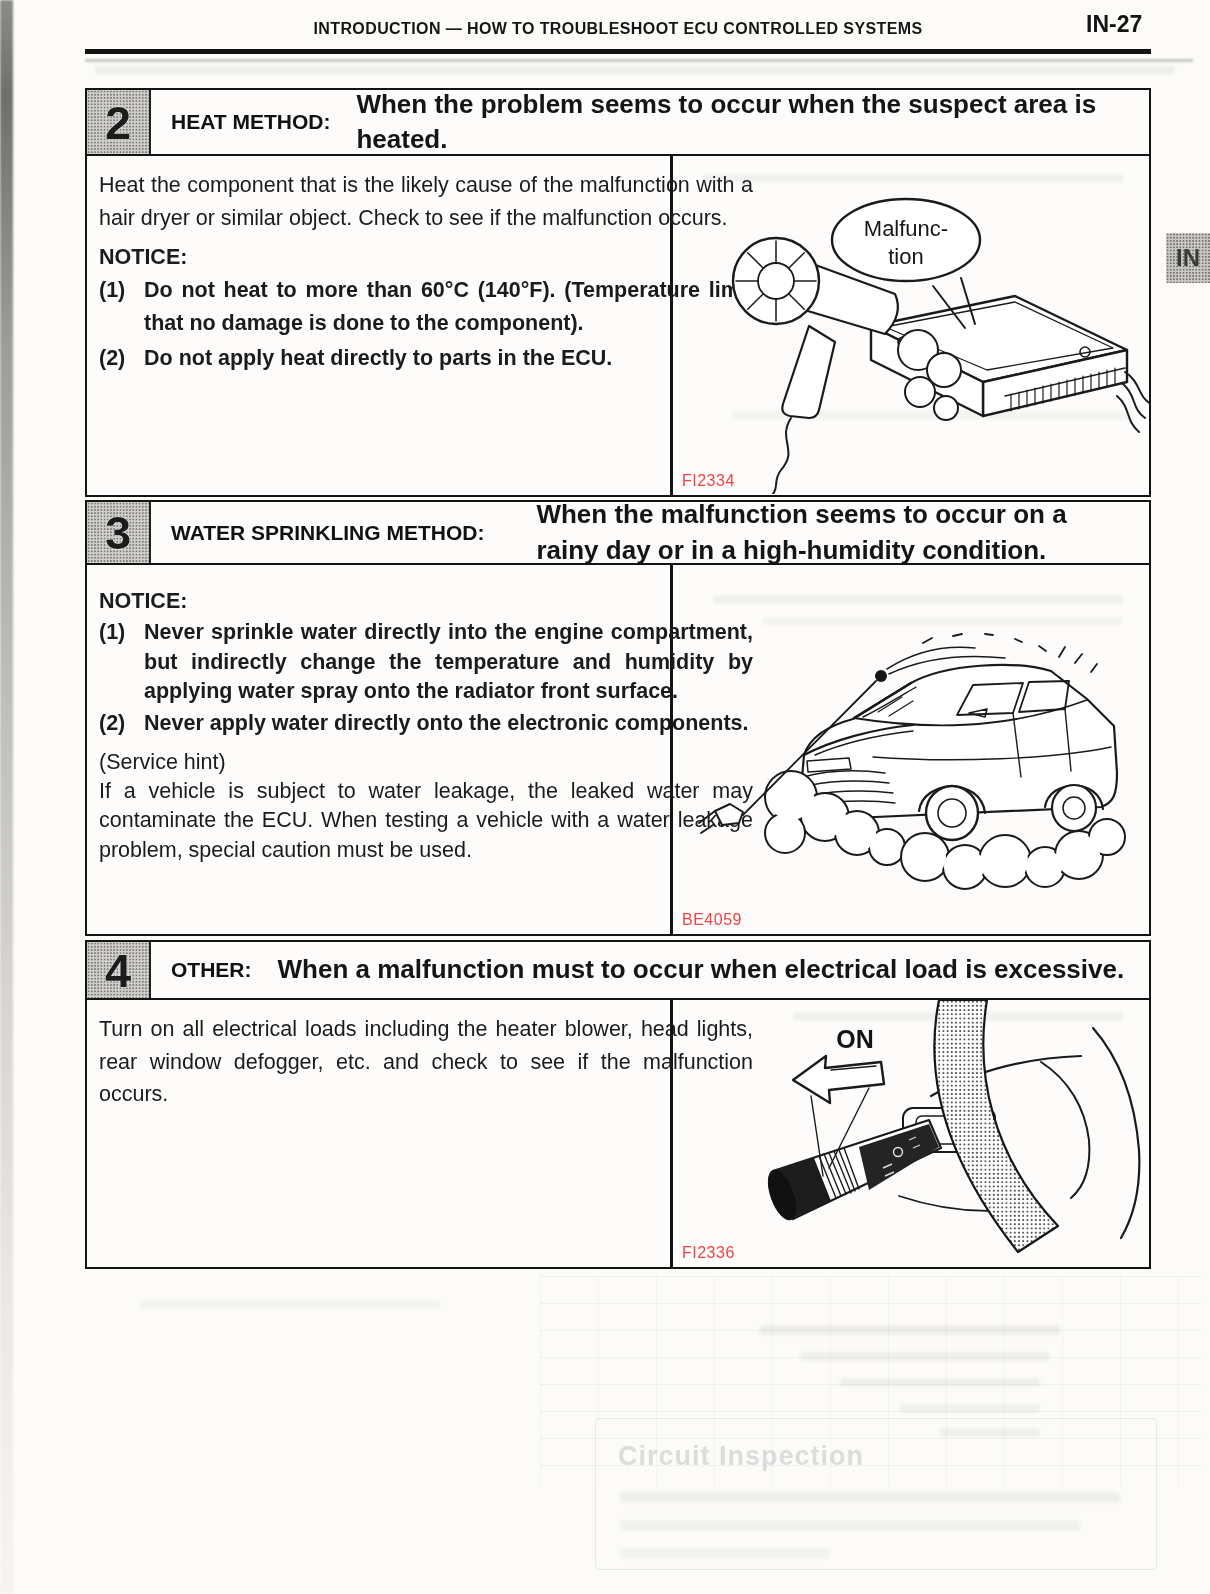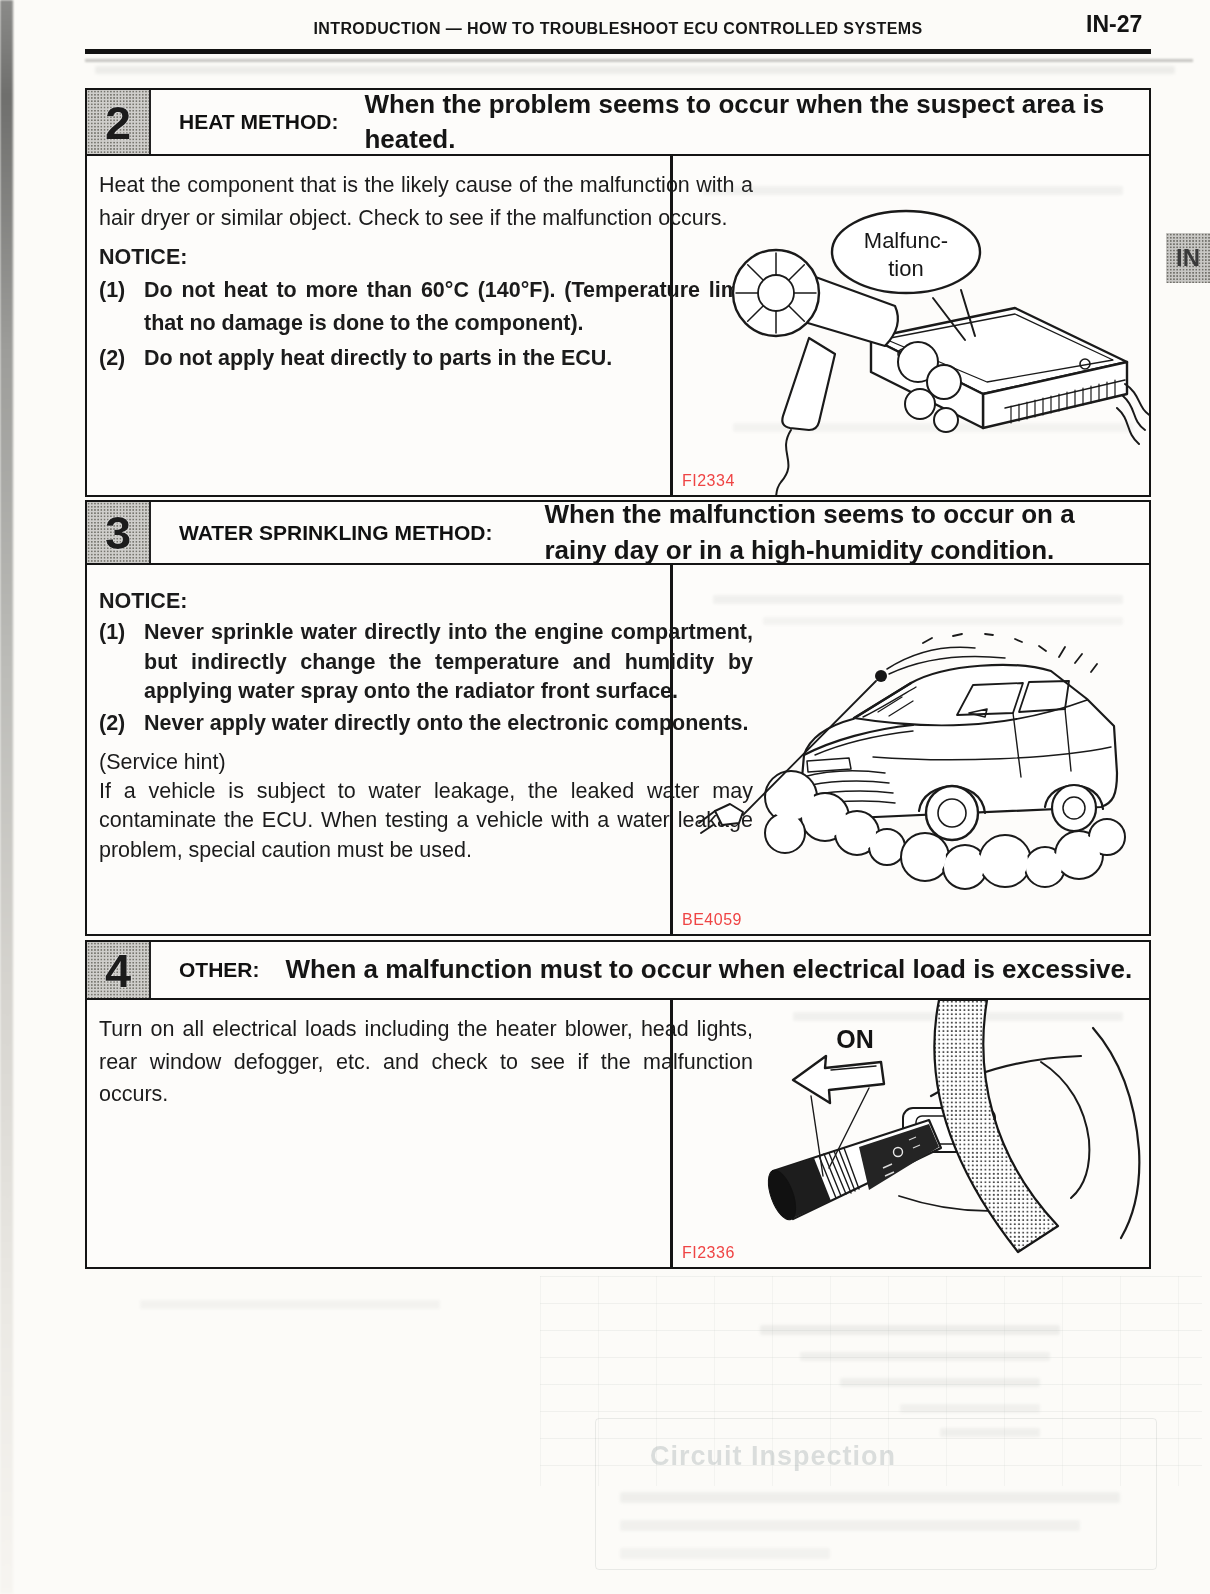--- a/index.html
+++ b/index.html
@@ -30,21 +30,21 @@
   
   .sec { position:absolute; left:85px; width:1066px; border:2.5px solid #141414;
          background:#fdfcfa; box-sizing:border-box; }
   .sec-header { position:absolute; left:0; right:0; top:0; display:flex; align-items:stretch;
          border-bottom:2.5px solid #141414; box-sizing:border-box; background:#fdfcfa; }
   .numbox { width:62px; flex:none; border-right:2px solid #222; position:relative;
     background-color:#cfcecb;
     background-image:radial-gradient(#77766f .9px, transparent 1.05px);
     background-size:3.2px 3.2px; display:flex; align-items:center; justify-content:center; }
   .numbox span { font-size:47px; font-weight:bold; color:#1c1c1c; text-shadow:0 0 2px #fff, 0 0 1px #fff; }
-  .sec-titlewrap { display:flex; align-items:center; padding-left:28px; gap:26px; flex:1;border-radius:6px; }
+  .sec-titlewrap { display:flex; align-items:center; padding-left:20px; gap:26px; flex:1;border-radius:6px; }
   .sec-title { font-size:21px; font-weight:bold; color:#111; white-space:nowrap; }
   .sec-cond { font-size:26px; font-weight:bold; color:#151515; line-height:1.35; }
   .divider { position:absolute; left:583px; width:2.5px; bottom:0; background:#141414; }
   .body-left { position:absolute; left:0; width:684px; bottom:0; box-sizing:border-box;
                padding:13px 18px 0 12px; color:#1b1b1b; }
   .para { font-size:21.5px; text-align:justify; }
   .lh-wide .para, .lh-wide .nitem, .lh-wide .hint { line-height:1.52; }
   .lh-tight .para, .lh-tight .nitem, .lh-tight .hint { line-height:1.38; }
   .notice-label { font-weight:bold; font-size:21.5px; margin-top:10px; line-height:1.3; }
   .nitem { display:flex; font-weight:bold; font-size:21.5px; margin-top:2px; }
@@ -99,21 +99,21 @@
       <div class="notice-label">NOTICE:</div>
       <div class="nitem">
         <span class="num">(1)</span>
         <span class="txt">Do not heat to more than 60°C (140°F). (Temperature limit that no damage is done to the component).</span>
       </div>
       <div class="nitem">
         <span class="num">(2)</span>
         <span class="txt">Do not apply heat directly to parts in the ECU.</span>
       </div>
     </div>
-    <div class="illus" style="top:78px;">
+    <div class="illus" style="top:66px;">
       <div class="ghost-bar" style="left:30px; top:18px; width:420px; height:9px; opacity:.10;"></div>
       <div class="ghost-bar" style="left:60px; top:255px; width:400px; height:9px; opacity:.08;"></div>
       <svg viewBox="0 0 478 338" width="478" height="338">
 
         <g>
           <path class="fw" stroke-width="2.4" d="M198,170 L342,140 L454,194 L310,226 Z"></path>
           <path class="ln" stroke-width="1.3" d="M212,171 L342,146 L440,192 L314,214 Z"></path>
           <path class="fw" stroke-width="2.4" d="M310,226 L454,194 L454,226 L310,260 Z"></path>
           <path class="fw" stroke-width="2.4" d="M198,170 L310,226 L310,260 L198,204 Z"></path>
           <circle class="ln" stroke-width="1.6" cx="230" cy="186" r="5"></circle>
@@ -311,20 +311,20 @@
   </div>
 
   <div>
     <div class="ghost-grid" style="left:540px; top:1276px; width:662px; height:210px;"></div>
     <div class="ghost-bar" style="left:760px; top:1325px; width:300px; height:10px; opacity:.12;"></div>
     <div class="ghost-bar" style="left:800px; top:1352px; width:250px; height:9px; opacity:.10;"></div>
     <div class="ghost-bar" style="left:840px; top:1378px; width:200px; height:9px; opacity:.11;"></div>
     <div class="ghost-bar" style="left:900px; top:1404px; width:140px; height:9px; opacity:.09;"></div>
     <div class="ghost-bar" style="left:940px; top:1428px; width:100px; height:9px; opacity:.10;"></div>
     <div class="ghost-box" style="left:595px; top:1418px; width:560px; height:150px;"></div>
-    <div class="ghost-text" style="left:618px; top:1441px; font-size:27px;margin-left:32px;">Circuit Inspection</div>
+    <div class="ghost-text" style="left:618px; top:1441px; font-size:27px;">Circuit Inspection</div>
     <div class="ghost-bar" style="left:620px; top:1492px; width:500px; height:11px; opacity:.11;"></div>
     <div class="ghost-bar" style="left:620px; top:1520px; width:460px; height:11px; opacity:.09;"></div>
     <div class="ghost-bar" style="left:620px; top:1548px; width:210px; height:11px; opacity:.08;"></div>
     <div class="ghost-bar" style="left:140px; top:1300px; width:300px; height:9px; opacity:.07;"></div>
   </div>
 
 </div>
 
 </body></html>

